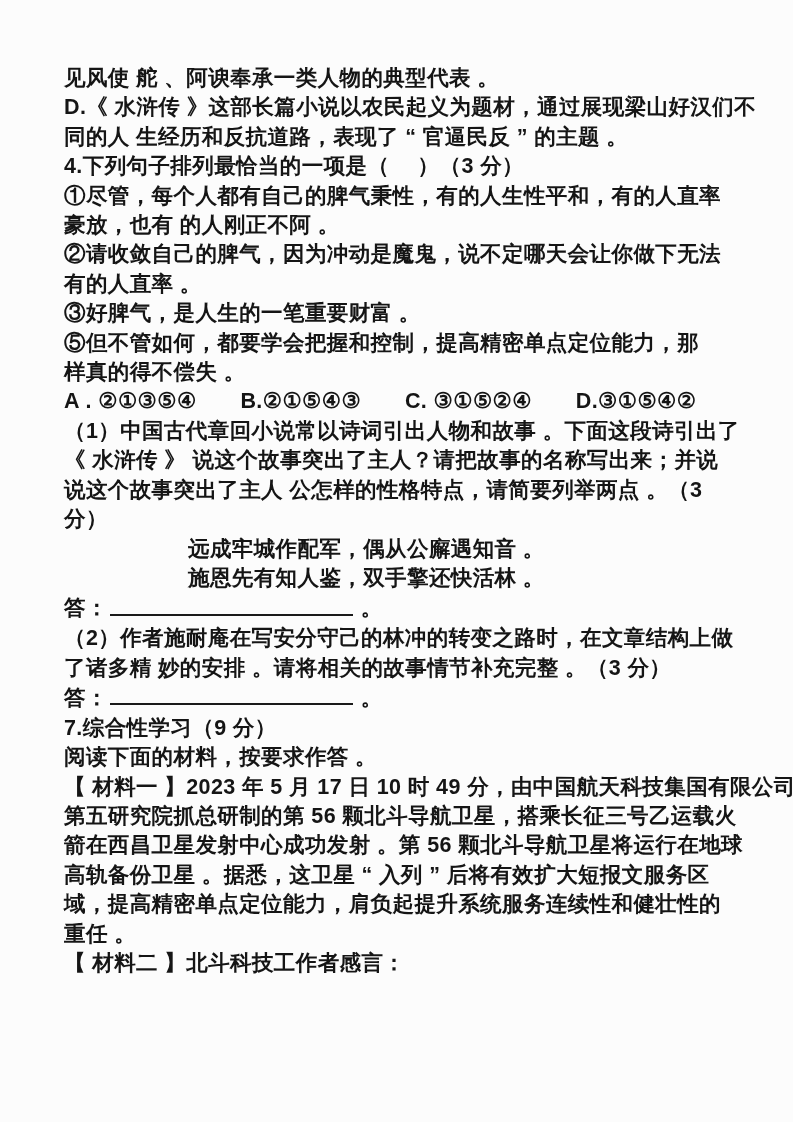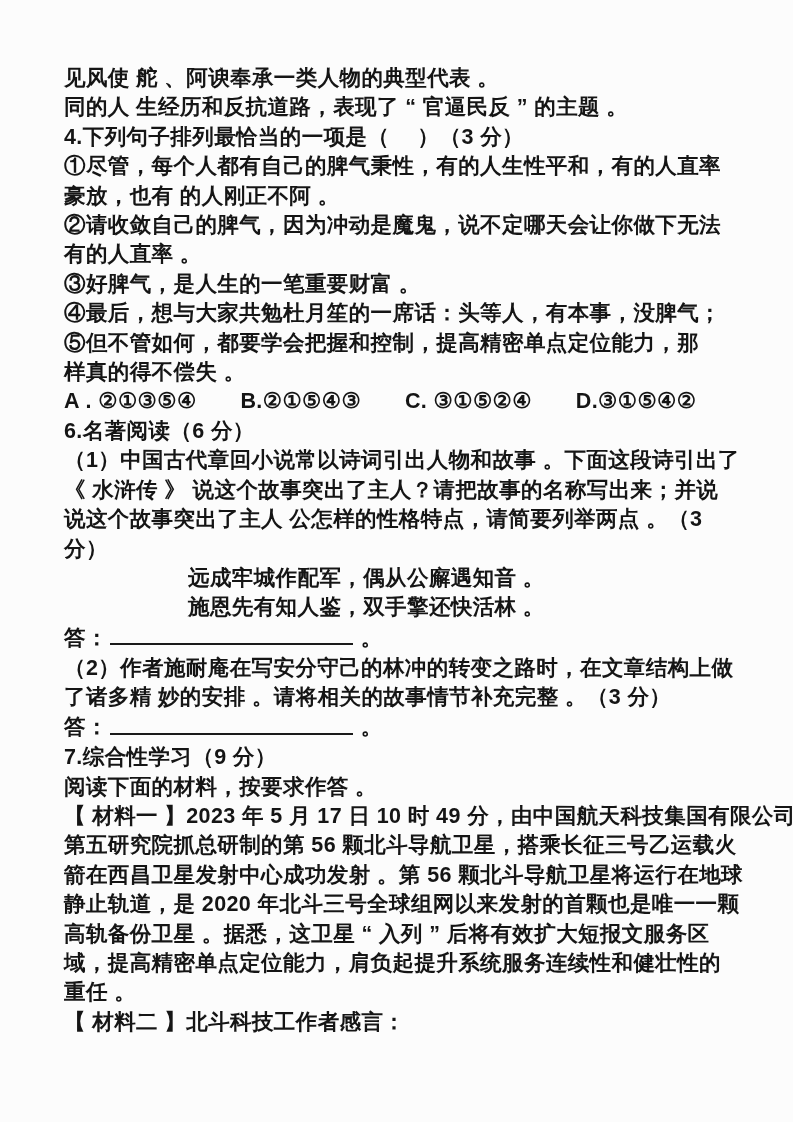--- a/index.html
+++ b/index.html
@@ -40,46 +40,44 @@
     margin: 0 8px 0 2px;
     vertical-align: baseline;
   }
 </style>
 </head>
 <body>
 
 <div class="page">
   <div class="content">
     <div class="line">见风使 舵 、阿谀奉承一类人物的典型代表 。</div>
+    <div class="line">D.《 水浒传 》这部长篇小说以农民起义为题材，通过展现梁山好汉们不</div>
     <div class="line">同的人 生经历和反抗道路，表现了 “ 官逼民反 ” 的主题 。</div>
     <div class="line">4.下列句子排列最恰当的一项是（　 ）（3 分）</div>
     <div class="line">①尽管，每个人都有自己的脾气秉性，有的人生性平和，有的人直率</div>
     <div class="line">豪放，也有 的人刚正不阿 。</div>
     <div class="line">②请收敛自己的脾气，因为冲动是魔鬼，说不定哪天会让你做下无法</div>
     <div class="line">有的人直率 。</div>
     <div class="line">③好脾气，是人生的一笔重要财富 。</div>
-    <div class="line">④最后，想与大家共勉杜月笙的一席话：头等人，有本事，没脾气；</div>
     <div class="line">⑤但不管如何，都要学会把握和控制，提高精密单点定位能力，那</div>
     <div class="line">样真的得不偿失 。</div>
     <div class="line">A . ②①③⑤④　　B.②①⑤④③　　C. ③①⑤②④　　D.③①⑤④②</div>
-    <div class="line">6.名著阅读（6 分）</div>
     <div class="line">（1）中国古代章回小说常以诗词引出人物和故事 。下面这段诗引出了</div>
     <div class="line">《 水浒传 》 说这个故事突出了主人？请把故事的名称写出来；并说</div>
     <div class="line">说这个故事突出了主人 公怎样的性格特点，请简要列举两点 。（3</div>
     <div class="line">分）</div>
     <div class="line poem">远成牢城作配军，偶从公廨遇知音 。</div>
     <div class="line poem">施恩先有知人鉴，双手擎还快活林 。</div>
     <div class="line answer"><span>答：</span><span class="blank"></span><span>。</span></div>
     <div class="line">（2）作者施耐庵在写安分守己的林冲的转变之路时，在文章结构上做</div>
     <div class="line">了诸多精 妙的安排 。请将相关的故事情节补充完整 。（3 分）</div>
     <div class="line answer"><span>答：</span><span class="blank"></span><span>。</span></div>
     <div class="line">7.综合性学习（9 分）</div>
     <div class="line">阅读下面的材料，按要求作答 。</div>
     <div class="line">【 材料一 】2023 年 5 月 17 日 10 时 49 分，由中国航天科技集国有限公司</div>
     <div class="line">第五研究院抓总研制的第 56 颗北斗导航卫星，搭乘长征三号乙运载火</div>
     <div class="line">箭在西昌卫星发射中心成功发射 。第 56 颗北斗导航卫星将运行在地球</div>
-    <div class="line">静止轨道，是 2020 年北斗三号全球组网以来发射的首颗也是唯一一颗</div>
     <div class="line">高轨备份卫星 。据悉，这卫星 “ 入列 ” 后将有效扩大短报文服务区</div>
     <div class="line">域，提高精密单点定位能力，肩负起提升系统服务连续性和健壮性的</div>
     <div class="line">重任 。</div>
     <div class="line">【 材料二 】北斗科技工作者感言：</div>
   </div>
 </div>
 
 </body></html>

